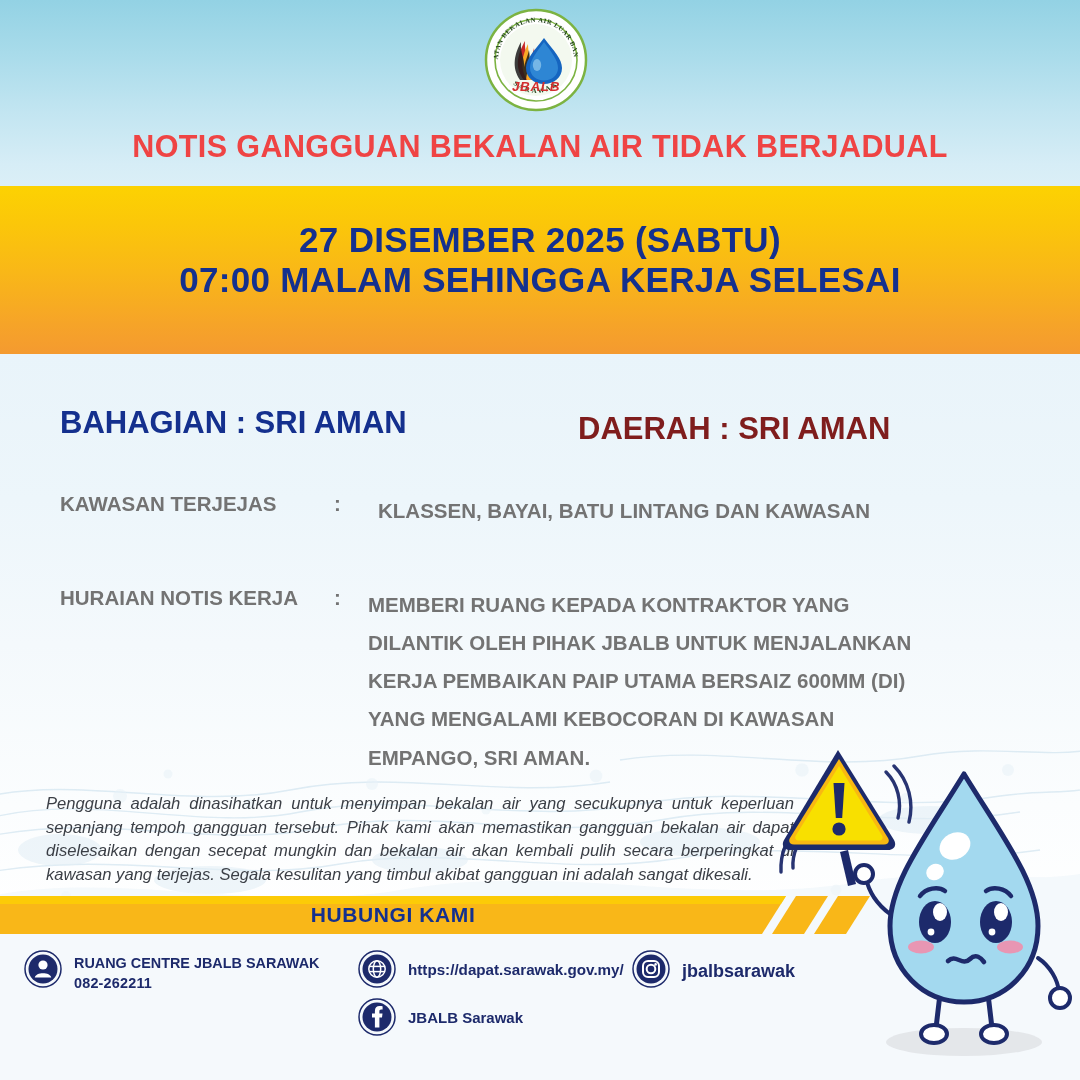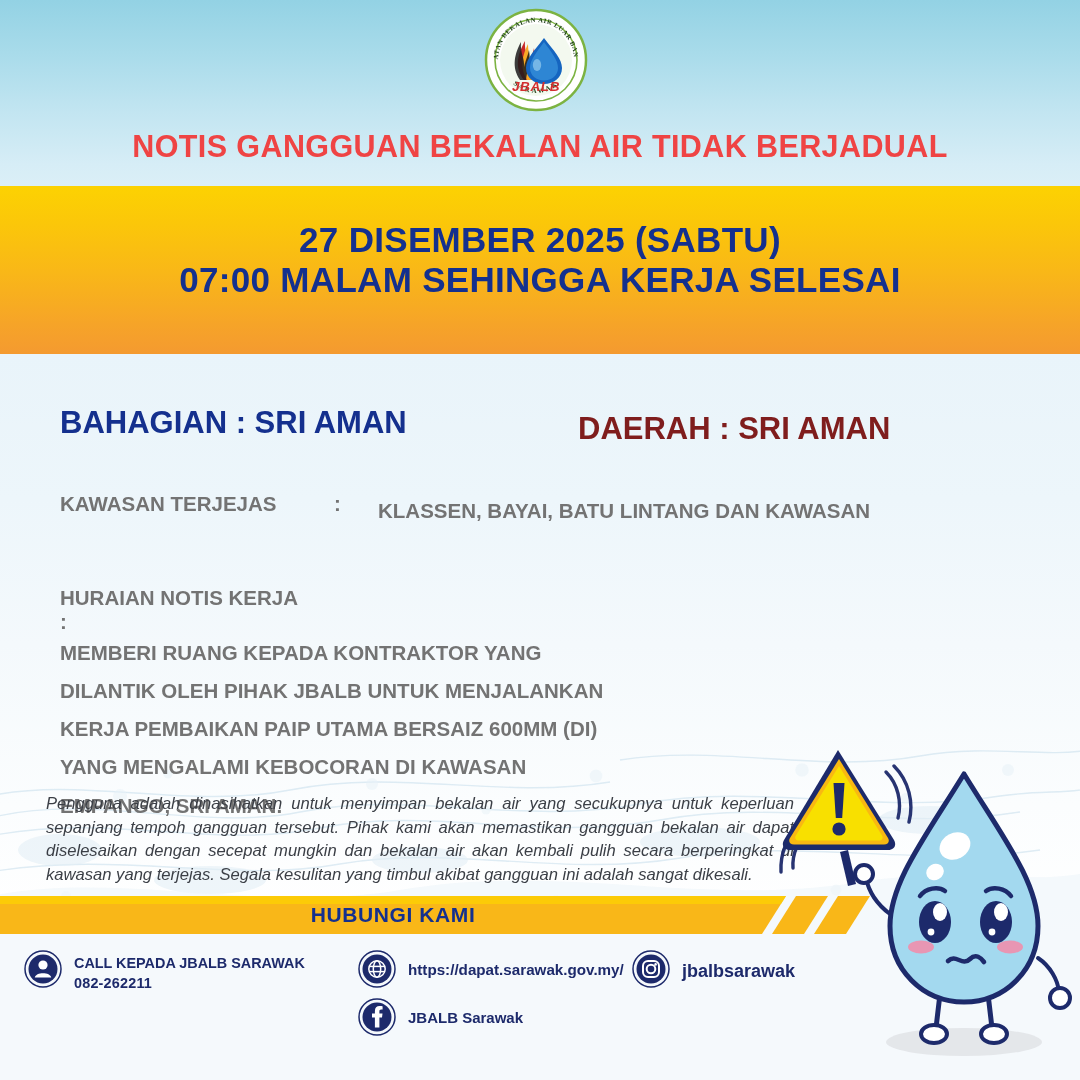--- a/index.html
+++ b/index.html
@@ -96,21 +96,21 @@
   }
   .row .lbl { font-size: 20.5px; white-space: nowrap; }
   .row .colon { font-size: 20.5px; }
   .row .val { font-size: 20.5px; line-height: 1.82; }
 
   #row-kawasan { left: 60px; top: 492px; width: 970px; }
   #row-kawasan .lbl   { width: 274px; }
   #row-kawasan .colon { width: 44px; }
   #row-kawasan .val   { width: 640px; }
 
-  #row-huraian { left: 60px; top: 586px; width: 970px; flex-direction: column; }
+  #row-huraian { left: 60px; top: 586px; width: 970px; }
   #row-huraian .lbl   { width: 274px; }
   #row-huraian .colon { width: 34px; }
   #row-huraian .val   { width: 600px; text-align: justify; line-height: 1.86; }
   #row-huraian .val.lastline { text-align: left; }
 
   
   .disclaimer {
     position: absolute; left: 22px; top: 792px;
     width: 748px;
     font-size: 16.6px;
@@ -348,21 +348,21 @@
   <div class="contact-item" id="contact-call">
     <div class="ci-icon">
       <svg viewBox="0 0 38 38" width="38" height="38">
         <circle cx="19" cy="19" r="18" fill="none" stroke="#1d2a6b" stroke-width="1.5"></circle>
         <circle cx="19" cy="19" r="14.5" fill="#1d2a6b"></circle>
         <circle cx="19" cy="15" r="4.6" fill="#ffffff"></circle>
         <path d="M10.8,27.5 C11.6,21.8 26.4,21.8 27.2,27.5 Z" fill="#ffffff"></path>
       </svg>
     </div>
     <div class="ci-text">
-      <div>CALL KEPADA JBALB SARAWAK</div>
+      <div>RUANG CENTRE JBALB SARAWAK</div>
       <div class="l2">082-262211</div>
     </div>
   </div>
 
   <div class="contact-item" id="contact-website">
     <div class="ci-icon">
       <svg viewBox="0 0 38 38" width="38" height="38">
         <circle cx="19" cy="19" r="18" fill="none" stroke="#1d2a6b" stroke-width="1.5"></circle>
         <circle cx="19" cy="19" r="14.5" fill="#1d2a6b"></circle>
         <g stroke="#ffffff" stroke-width="1.5" fill="none">

